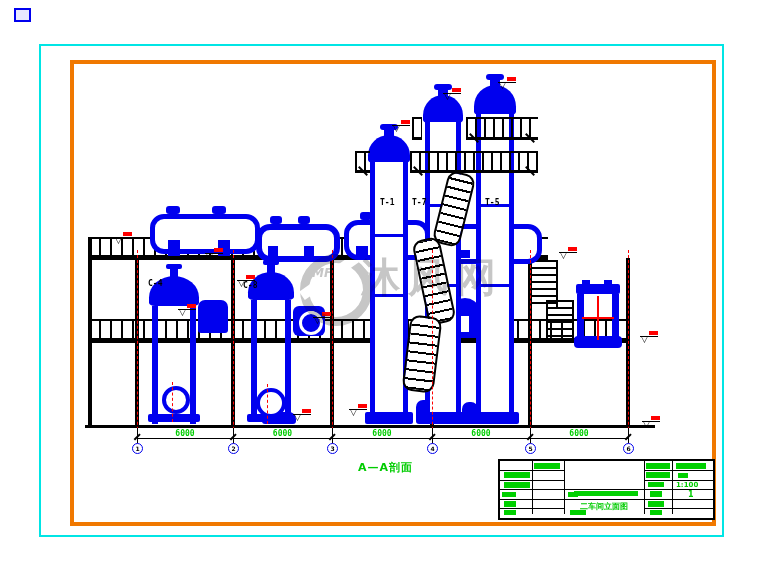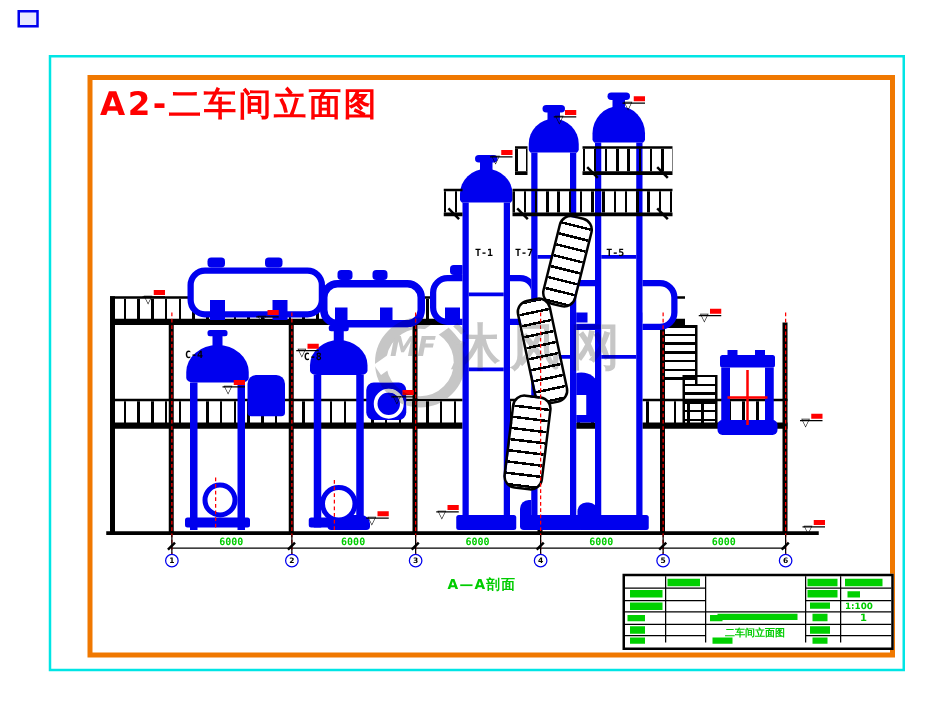--- a/index.html
+++ b/index.html
@@ -49,37 +49,36 @@
   .bub{width:9px;height:9px;border:1.5px solid #0000ee;border-radius:50%;background:#fff;
        font-size:6px;line-height:9px;text-align:center;color:#000;font-weight:bold;}
   .ext{width:1px;background:#000;}
   .tick{width:8px;height:1.5px;background:#000;transform:rotate(-45deg);}
   .gblob{background:#00d000;}
   .tbline{background:#000;}
   
   #wm{z-index:9;mix-blend-mode:darken;pointer-events:none;}
   .wm-ring{left:300px;top:254px;width:54px;height:54px;border:9px solid #c6c6c6;border-radius:50%;}
   .wm-slash{left:296px;top:272px;width:66px;height:10px;background:#fff;transform:rotate(-35deg);}
-  .wm-mf{left:312px;top:266px;color:#c6c6c6;font-weight:bold;font-size:22px;font-style:italic;}
+  .wm-mf{left:312px;top:266px;color:#c6c6c6;font-weight:bold;font-size:12px;font-style:italic;}
   .wm-brand{left:360px;top:250px;color:#c6c6c6;font-weight:bold;font-size:40px;letter-spacing:8px;}
   .wm-url{left:352px;top:295px;color:#c6c6c6;font-weight:bold;font-size:16px;letter-spacing:1px;}
   
   #tb{left:498px;top:459px;width:213px;height:57px;border:2px solid #000;background:#fff;z-index:7;}
 </style>
 </head>
 <body>
 
 <div id="canvas">
 
   <div class="abs winglyph"></div>
 
   <div class="abs cyanframe"></div>
   <div class="abs orangeframe"></div>
 
-  <div class="abs pagetitle z6">A2-二车间立面图</div>
 
   <div class="abs slab z1" style="left:85px;top:425px;width:570px;height:3px"></div>
   <div class="abs slab z1" style="left:88px;top:338px;width:542px;height:5px"></div>
   <div class="abs slab z1" style="left:88px;top:255px;width:460px;height:5px"></div>
   <div class="abs rail z1" style="left:88px;top:319px;width:542px;height:19px"></div>
   <div class="abs rail z1" style="left:88px;top:237px;width:460px;height:18px"></div>
   <div class="abs col z1" style="left:88px;top:237px;height:190px"></div>
 
   <div class="abs stairs z1" style="left:528px;top:260px;width:26px;height:48px"></div>
   <div class="abs stairs z1" style="left:546px;top:300px;width:24px;height:40px"></div>

